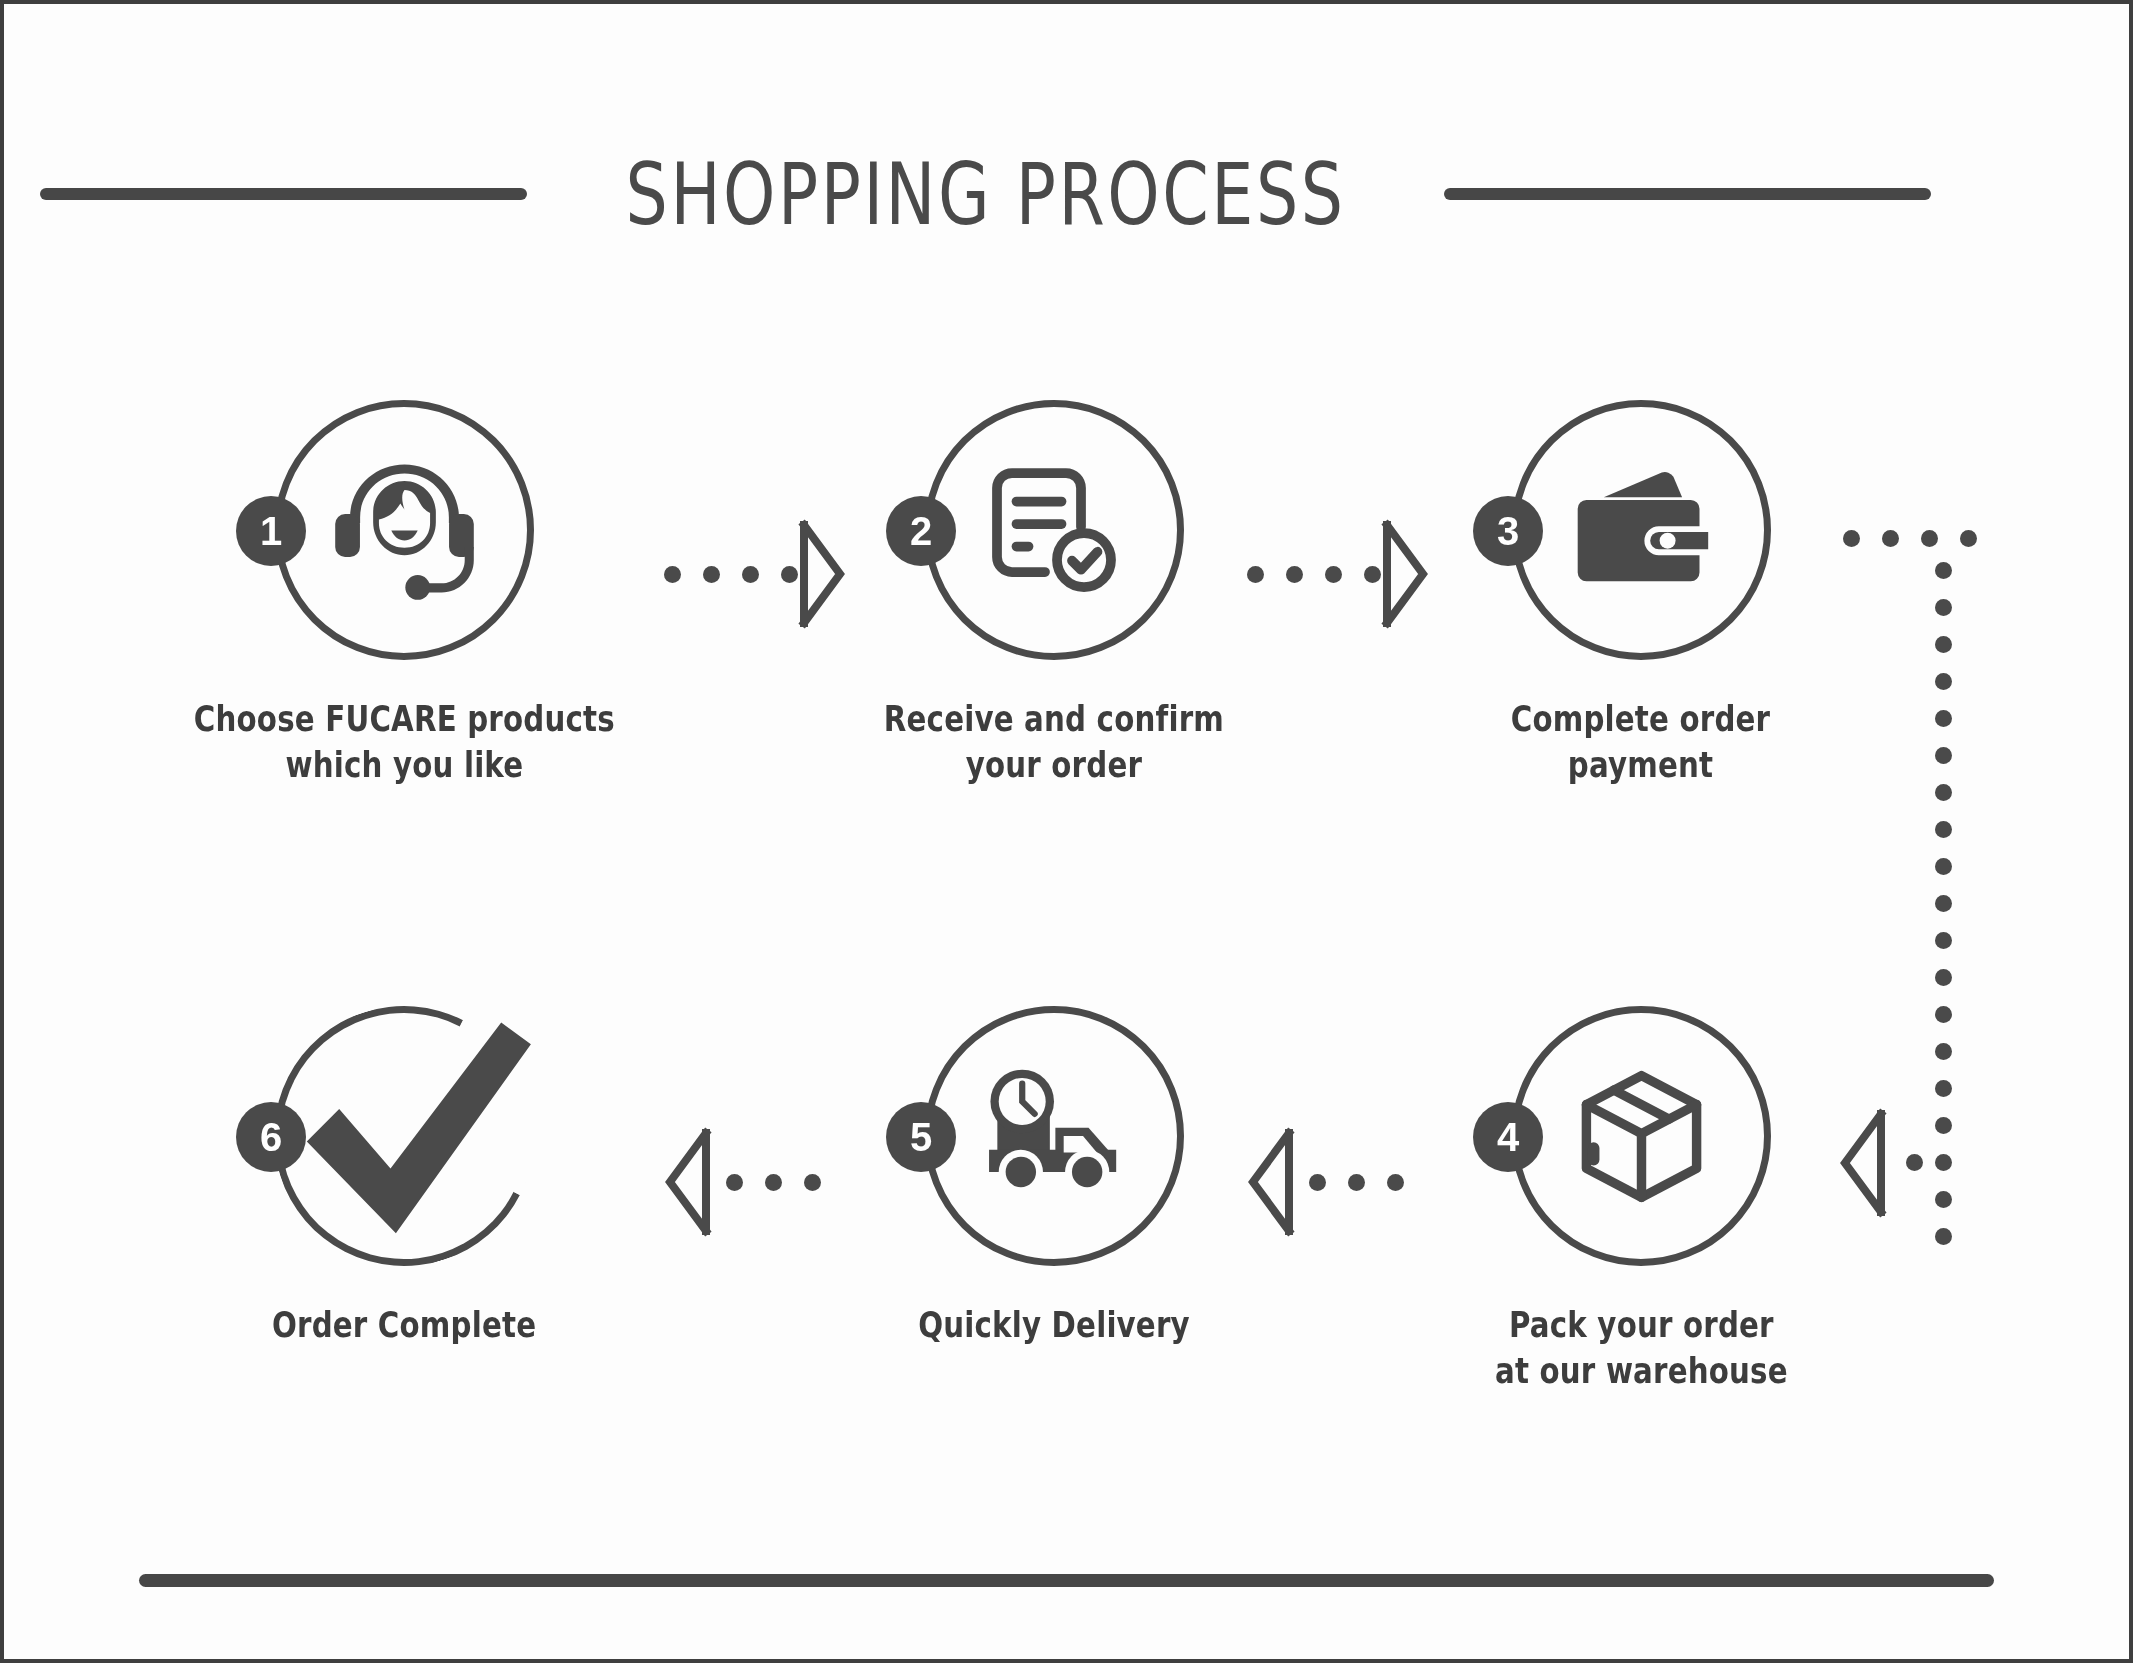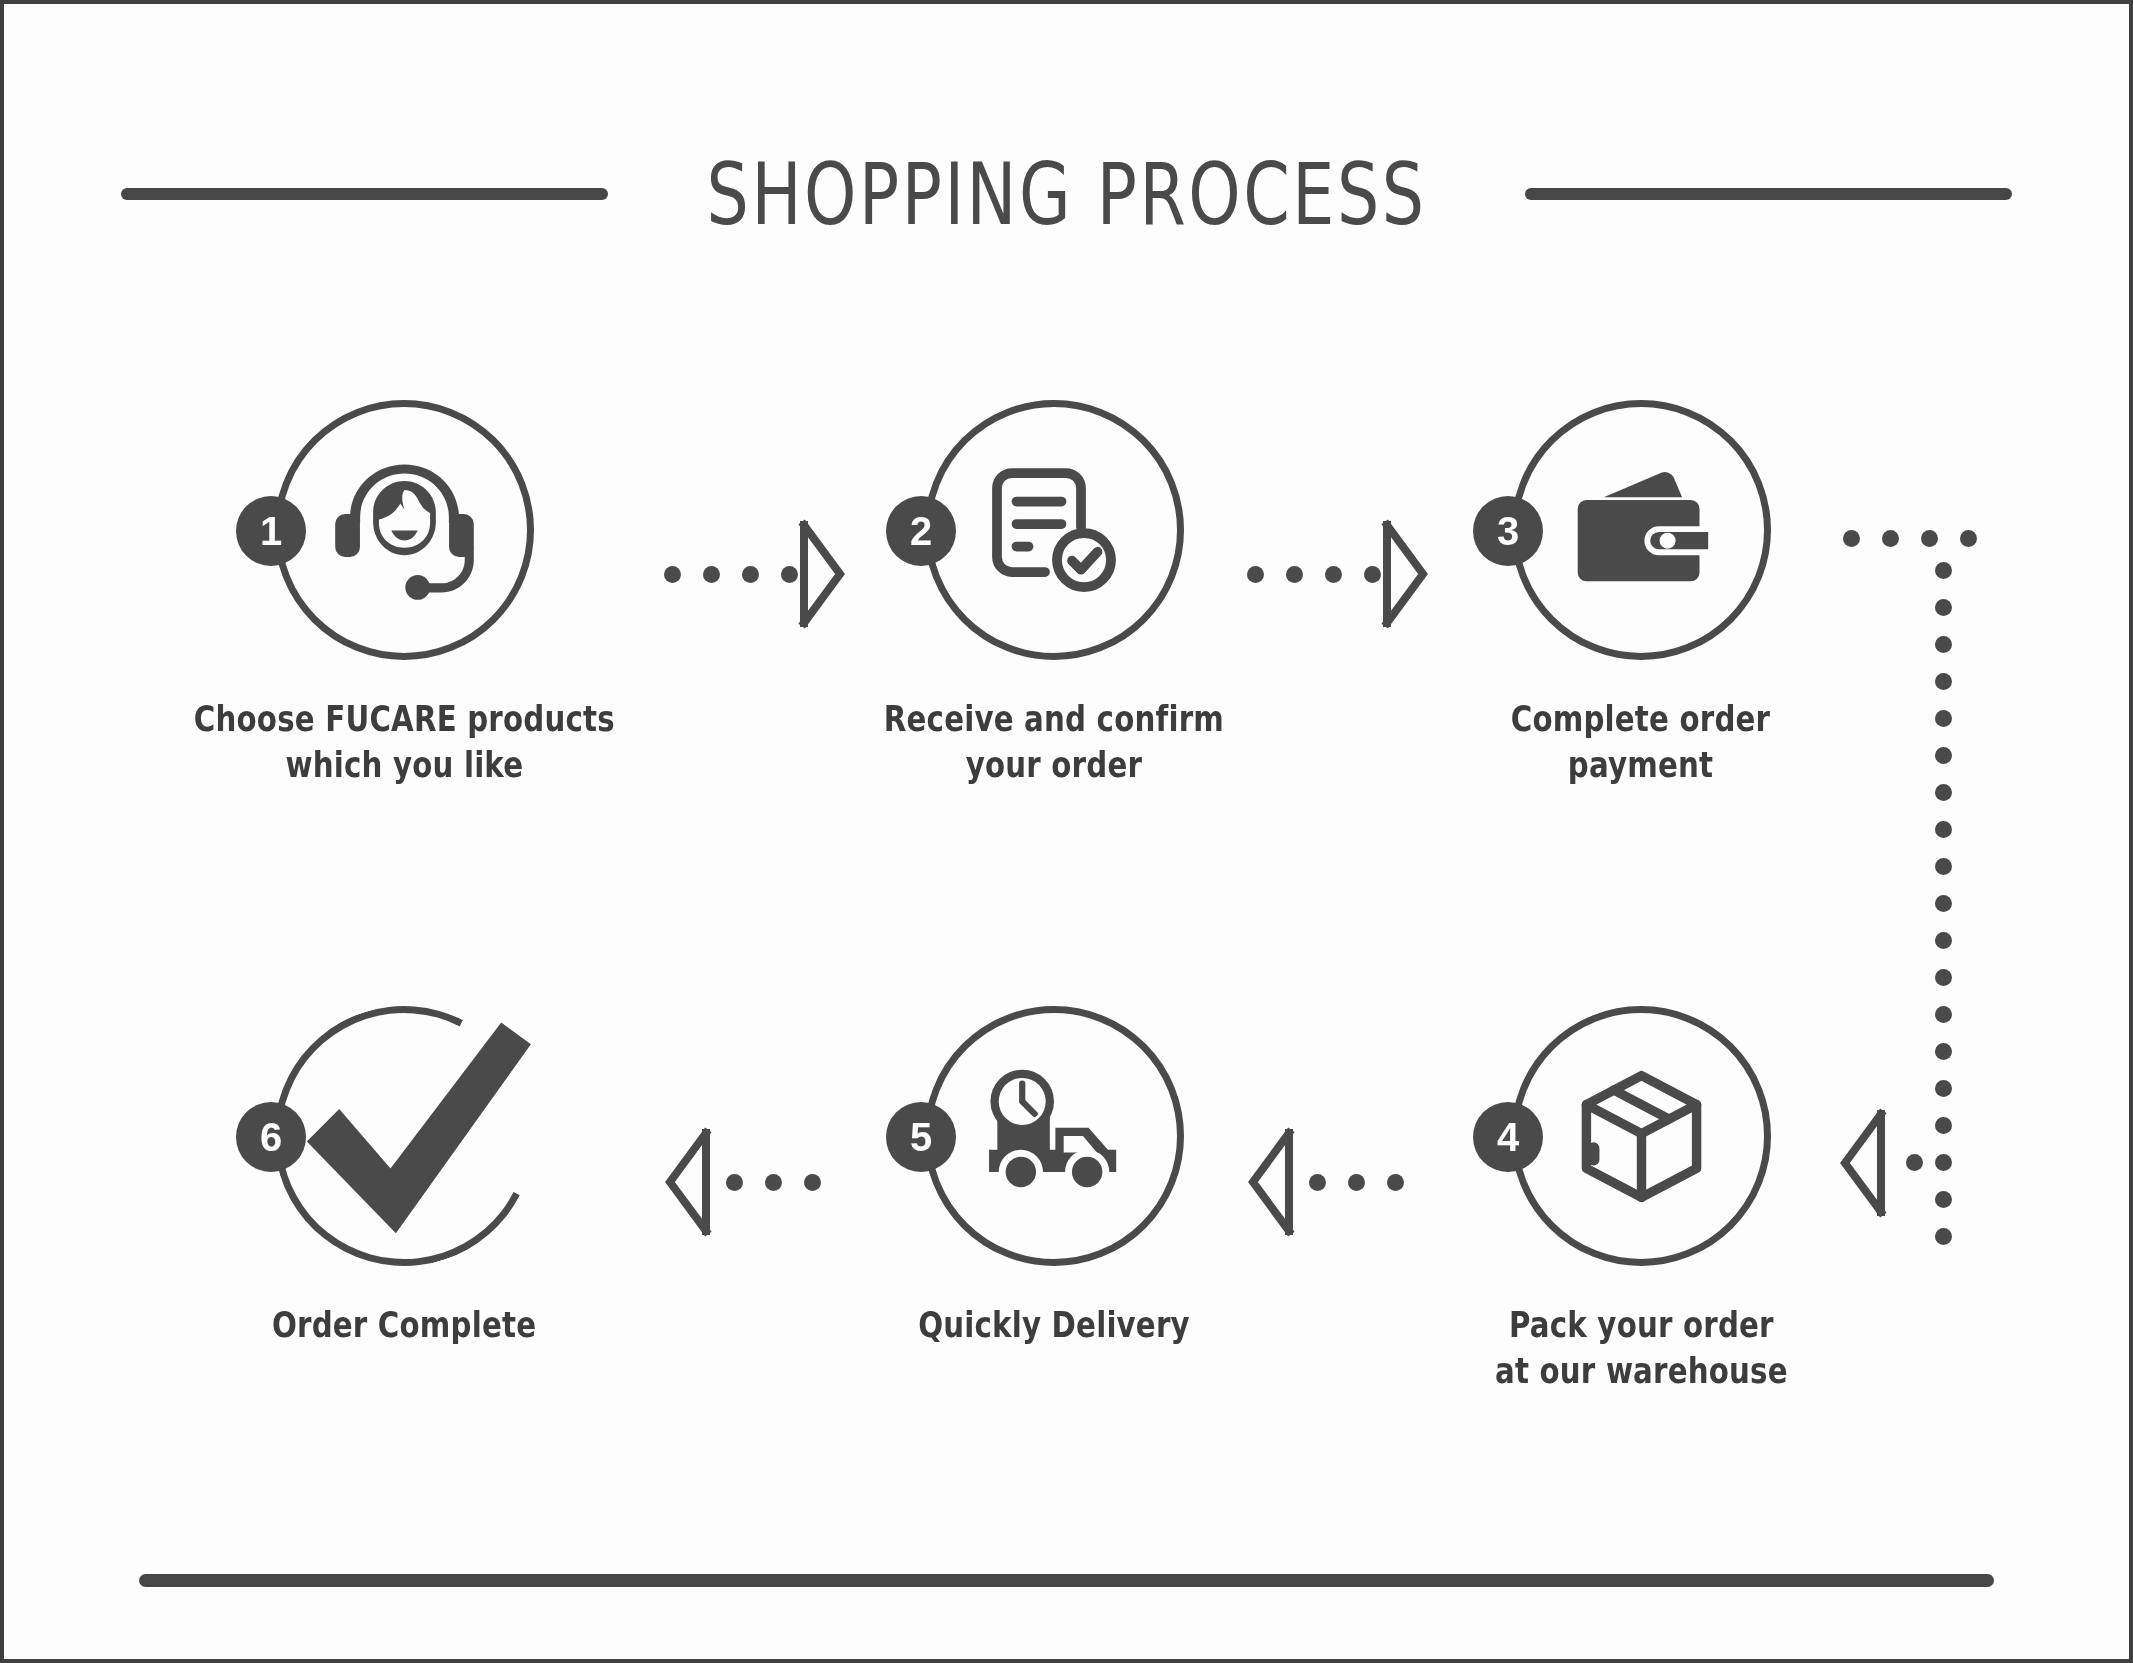--- a/index.html
+++ b/index.html
@@ -13,21 +13,21 @@
   #infographic{
     position:absolute;inset:0;
     background:#fdfdfd;
     border:4px solid #3f3f3f;
     box-sizing:border-box;
   }
 
   
   .header{
     position:absolute;left:0;right:0;top:135px;height:110px;
-    display:flex;align-items:center;justify-content:center;gap:40px;
+    display:flex;align-items:center;justify-content:flex-start;gap:40px;padding-left:36px;
   }
   .rule{
     height:12px;background:#474747;border-radius:6px;flex:0 0 auto;
   }
   .rule-left{width:487px;}
   .rule-right{width:487px;}
   .title{
     font-family:"Liberation Sans Narrow","DejaVu Sans Condensed","Liberation Sans",sans-serif;
     font-size:86px;
     letter-spacing:3px;

